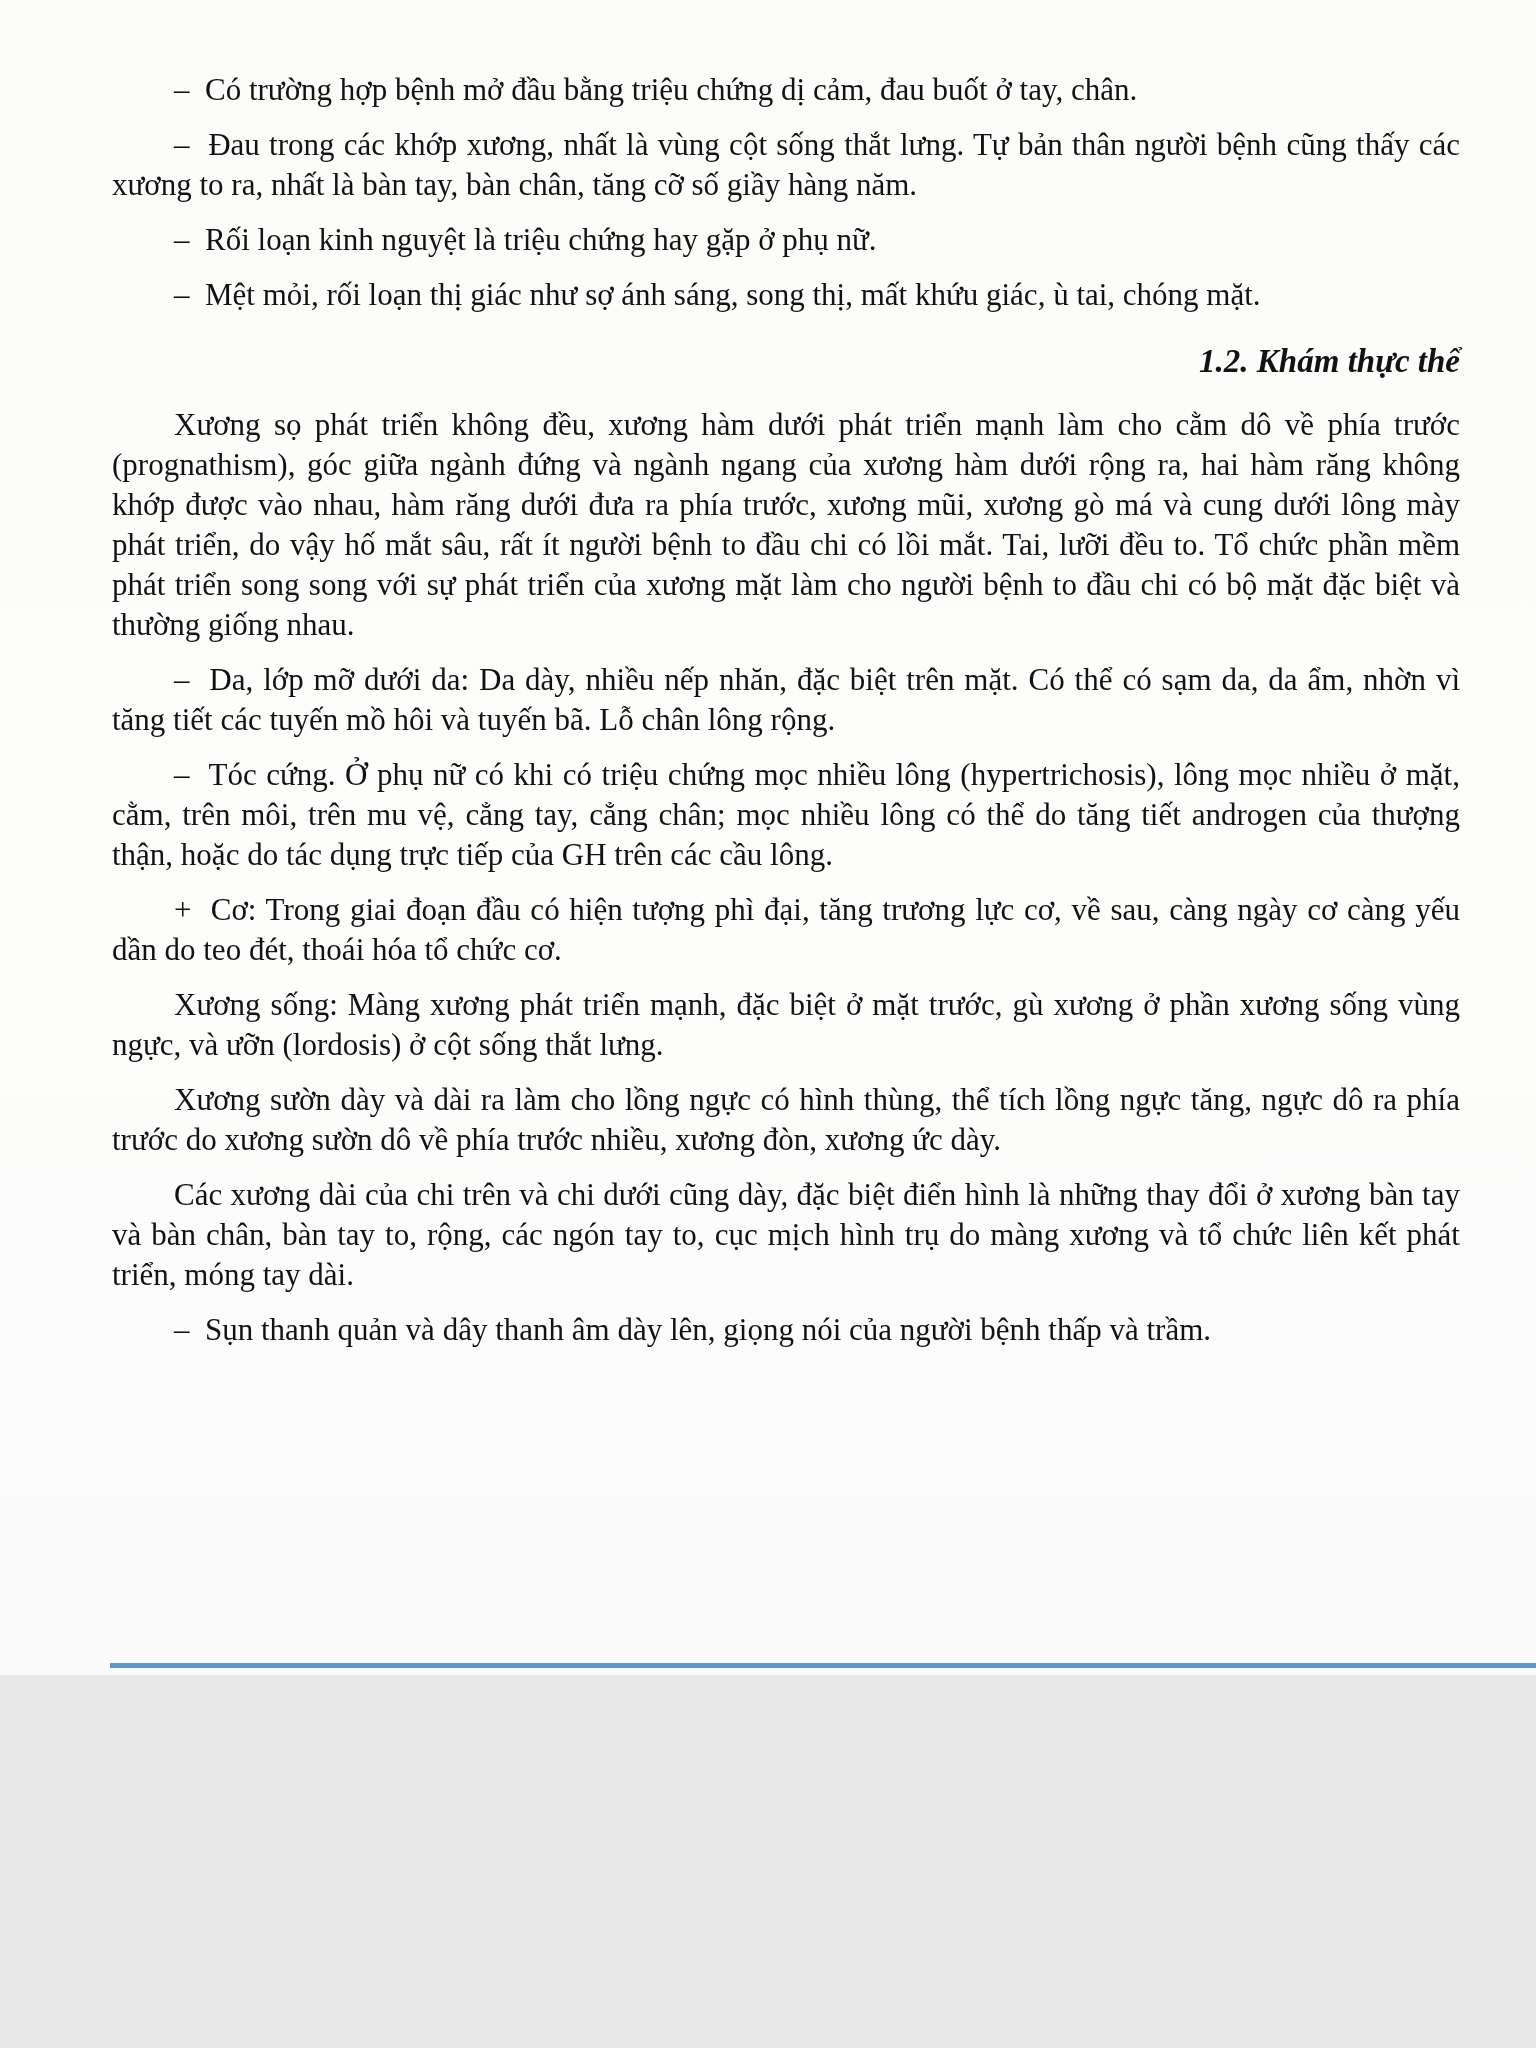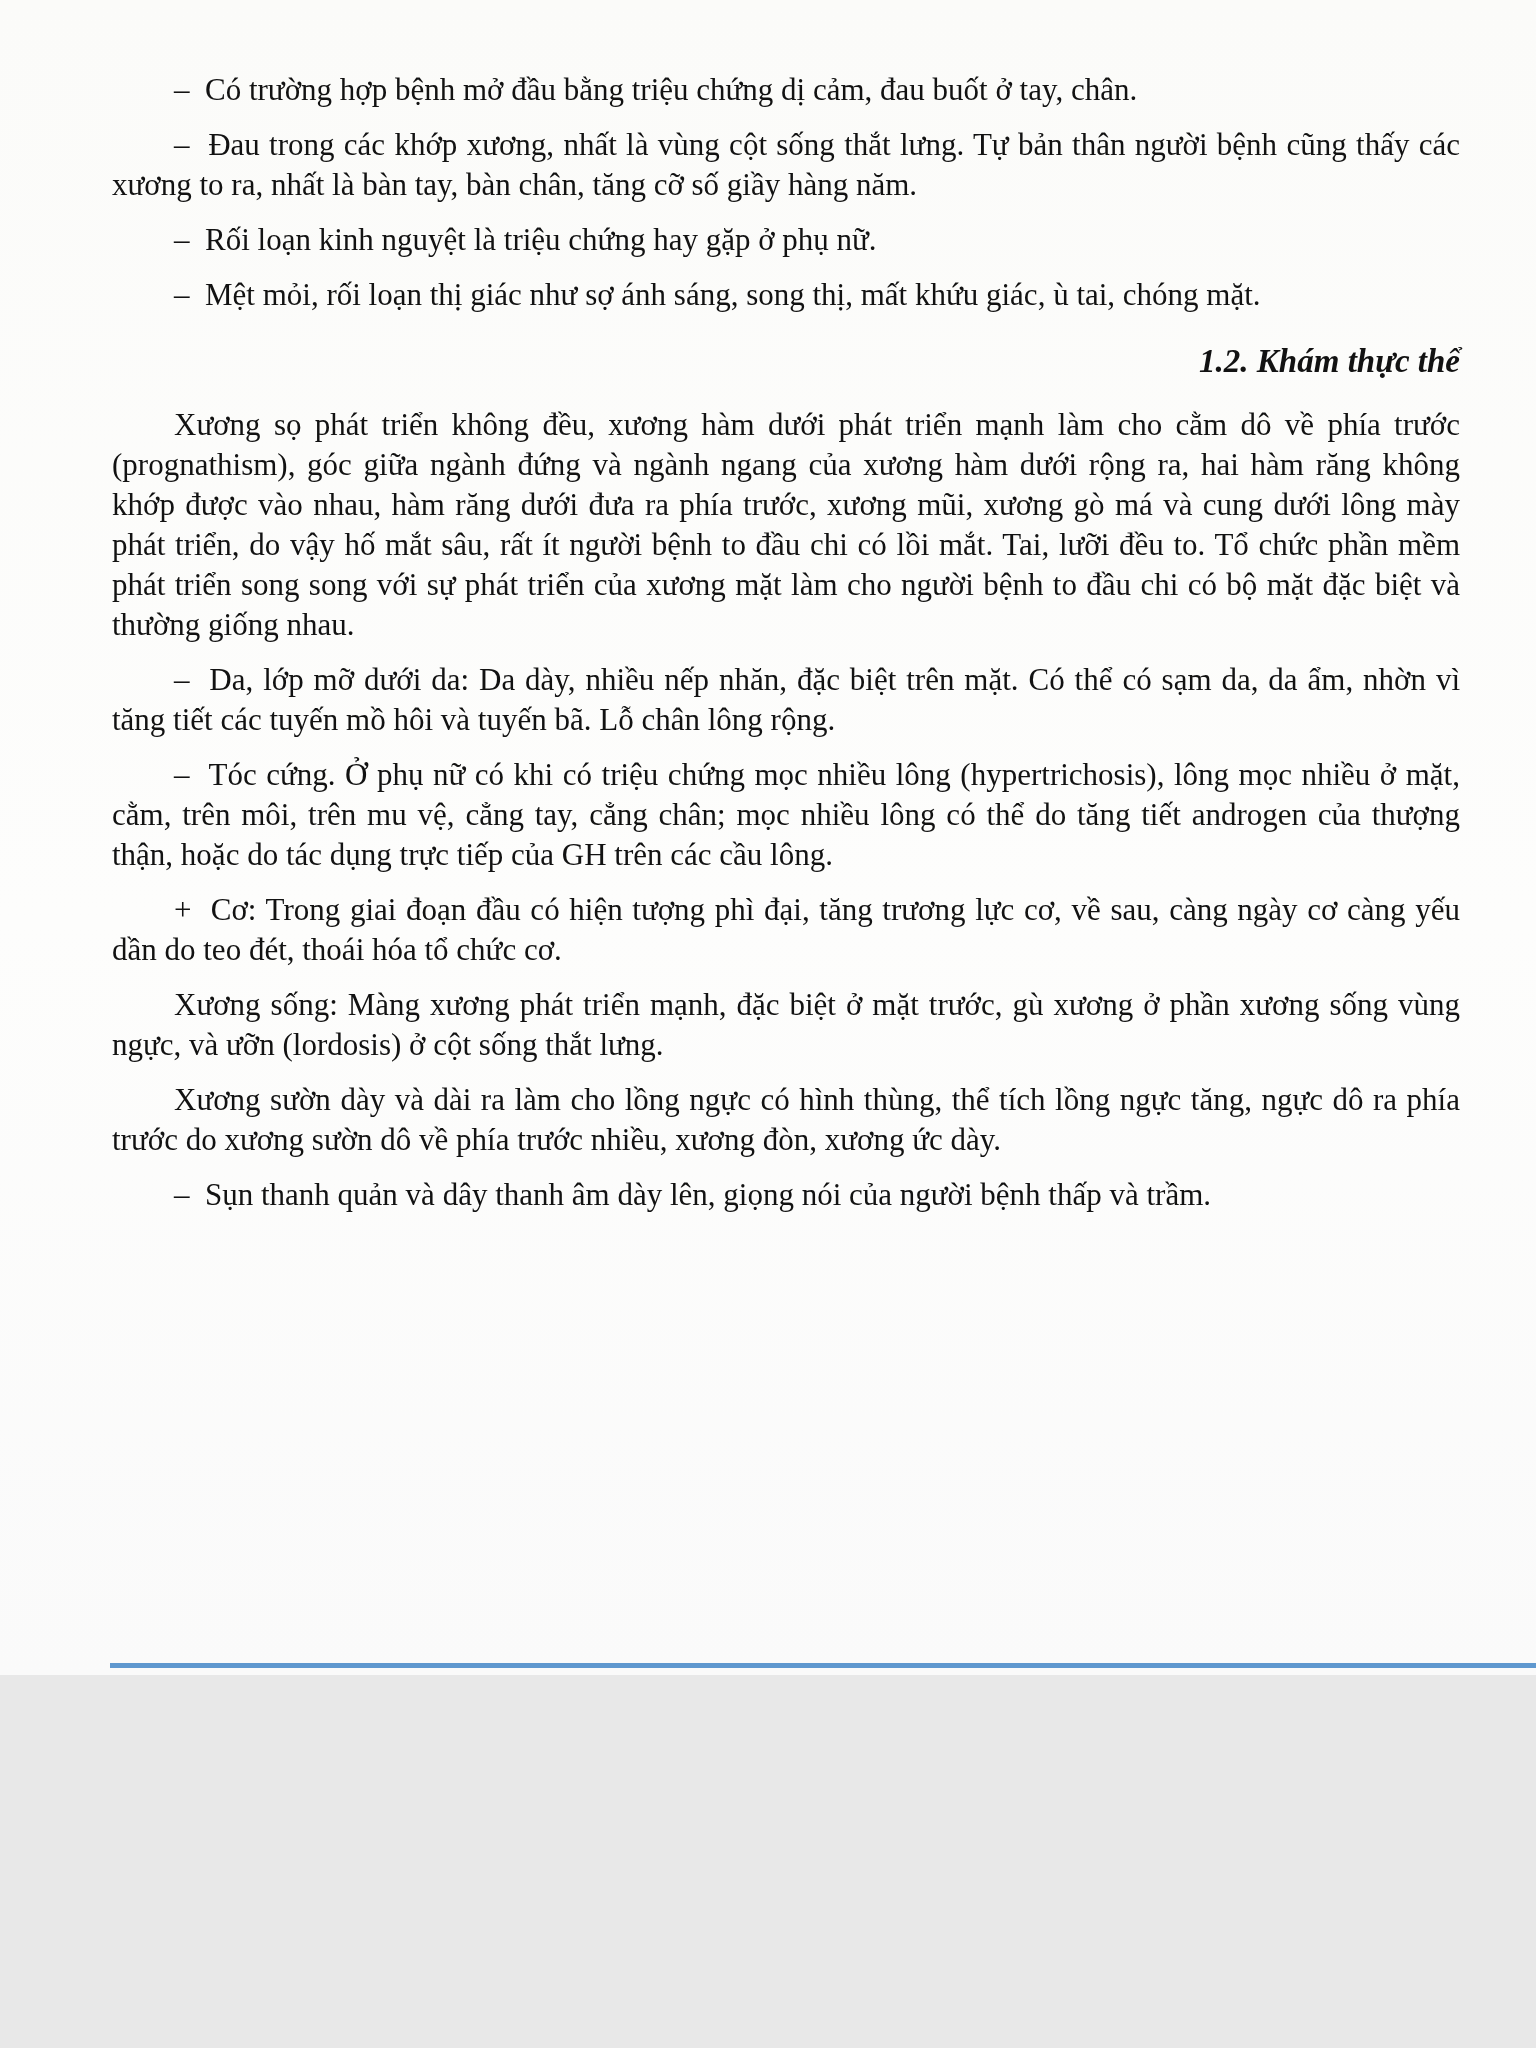--- a/index.html
+++ b/index.html
@@ -75,20 +75,21 @@
       <p class="para type-bullet">–&nbsp;&nbsp;Đau trong các khớp xương, nhất là vùng cột sống thắt lưng. Tự bản thân người bệnh cũng thấy các xương to ra, nhất là bàn tay, bàn chân, tăng cỡ số giầy hàng năm.</p>
       <p class="para type-bullet">–&nbsp;&nbsp;Rối loạn kinh nguyệt là triệu chứng hay gặp ở phụ nữ.</p>
       <p class="para type-bullet">–&nbsp;&nbsp;Mệt mỏi, rối loạn thị giác như sợ ánh sáng, song thị, mất khứu giác, ù tai, chóng mặt.</p>
       <p class="para type-heading">1.2. Khám thực thể</p>
       <p class="para type-body">Xương sọ phát triển không đều, xương hàm dưới phát triển mạnh làm cho cằm dô về phía trước (prognathism), góc giữa ngành đứng và ngành ngang của xương hàm dưới rộng ra, hai hàm răng không khớp được vào nhau, hàm răng dưới đưa ra phía trước, xương mũi, xương gò má và cung dưới lông mày phát triển, do vậy hố mắt sâu, rất ít người bệnh to đầu chi có lồi mắt. Tai, lưỡi đều to. Tổ chức phần mềm phát triển song song với sự phát triển của xương mặt làm cho người bệnh to đầu chi có bộ mặt đặc biệt và thường giống nhau.</p>
       <p class="para type-bullet">–&nbsp;&nbsp;Da, lớp mỡ dưới da: Da dày, nhiều nếp nhăn, đặc biệt trên mặt. Có thể có sạm da, da ẩm, nhờn vì tăng tiết các tuyến mồ hôi và tuyến bã. Lỗ chân lông rộng.</p>
       <p class="para type-bullet">–&nbsp;&nbsp;Tóc cứng. Ở phụ nữ có khi có triệu chứng mọc nhiều lông (hypertrichosis), lông mọc nhiều ở mặt, cằm, trên môi, trên mu vệ, cẳng tay, cẳng chân; mọc nhiều lông có thể do tăng tiết androgen của thượng thận, hoặc do tác dụng trực tiếp của GH trên các cầu lông.</p>
       <p class="para type-sub">+&nbsp;&nbsp;Cơ: Trong giai đoạn đầu có hiện tượng phì đại, tăng trương lực cơ, về sau, càng ngày cơ càng yếu dần do teo đét, thoái hóa tổ chức cơ.</p>
       <p class="para type-body">Xương sống: Màng xương phát triển mạnh, đặc biệt ở mặt trước, gù xương ở phần xương sống vùng ngực, và ưỡn (lordosis) ở cột sống thắt lưng.</p>
       <p class="para type-body">Xương sườn dày và dài ra làm cho lồng ngực có hình thùng, thể tích lồng ngực tăng, ngực dô ra phía trước do xương sườn dô về phía trước nhiều, xương đòn, xương ức dày.</p>
+      <p class="para type-body">Các xương dài của chi trên và chi dưới cũng dày, đặc biệt điển hình là những thay đổi ở xương bàn tay và bàn chân, bàn tay to, rộng, các ngón tay to, cục mịch hình trụ do màng xương và tổ chức liên kết phát triển, móng tay dài.</p>
       <p class="para type-bullet">–&nbsp;&nbsp;Sụn thanh quản và dây thanh âm dày lên, giọng nói của người bệnh thấp và trầm.</p>
     </div>
 
   <div class="footer">
     <div class="footer-rule"></div>
     <div class="footer-row">
       <span class="footer-title">HƯỚNG DẪN CHẨN ĐOÁN VÀ ĐIỀU TRỊ BỆNH NỘI TIẾT - CHUYÊN HÓA</span>
       <span class="page-number">17</span>
     </div>
   </div>

